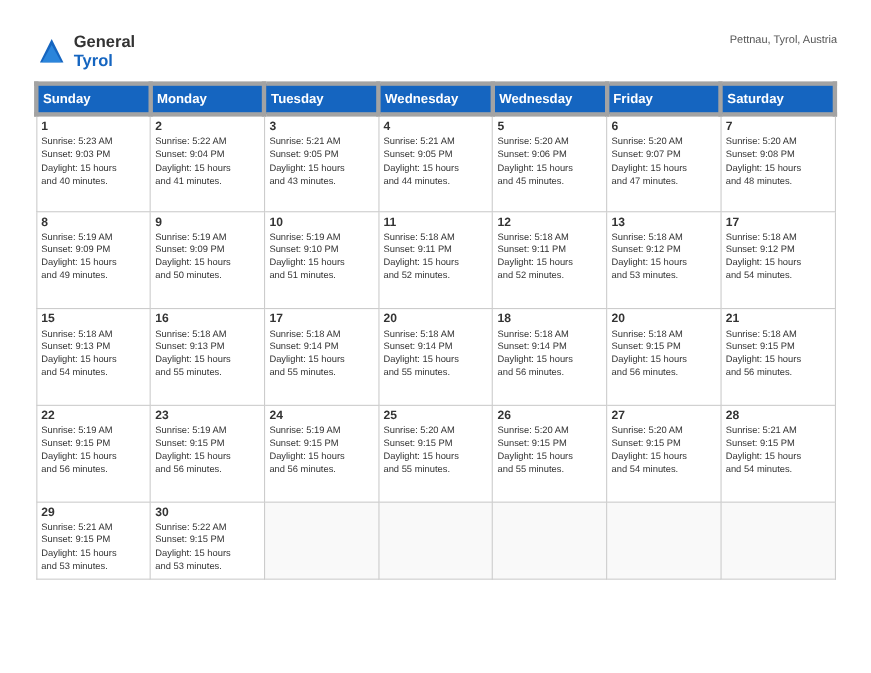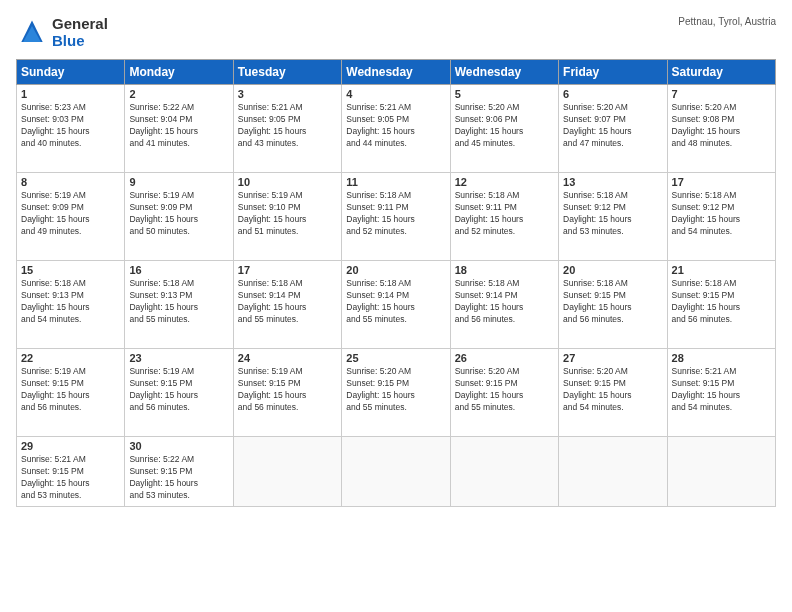--- a/index.html
+++ b/index.html
@@ -6,21 +6,21 @@
     body {
       width: 792px;
       height: 612px;
       background: #fff;
       font-family: Arial, sans-serif;
       overflow: hidden;
     }
     .page {
       width: 792px;
       height: 612px;
-      padding: 16px;
+      padding: 31px;
       display: flex;
       flex-direction: column;
     }
     .header {
       display: flex;
       justify-content: space-between;
       align-items: flex-start;
       margin-bottom: 10px;
     }
     .logo {
@@ -64,21 +64,21 @@
       border-collapse: collapse;
       table-layout: fixed;
     }
     .cal-table th {
       background-color: #1565c0;
       color: #fff;
       font-size: 12px;
       font-weight: bold;
       padding: 5px 4px;
       text-align: left;
-      border: 1px solid #a3a3a3;
+      border: 4px solid #a3a3a3;
     }
     .cal-table td {
       vertical-align: top;
       border: 1px solid #ccc;
       padding: 3px 4px;
       font-size: 9px;
       color: #333;
       background: #fff;
       height: 88px;
     }
@@ -106,21 +106,21 @@
 
 <div class="page">
   <div class="header">
     <div class="logo">
       <svg class="logo-icon" viewBox="0 0 36 36">
         <polygon points="18,4 30,28 6,28" fill="#1565c0"></polygon>
         <polygon points="18,10 28,28 8,28" fill="#42a5f5" opacity="0.5"></polygon>
       </svg>
       <div class="logo-text">
         <span class="logo-general">General</span>
-        <span class="logo-blue">Blue</span>
+        <span class="logo-blue">Tyrol</span>
       </div>
     </div>
     <div class="title-block">
       <div class="location">Pettnau, Tyrol, Austria</div>
     </div>
   </div>
 
   <table class="cal-table">
     <thead>
       <tr>

